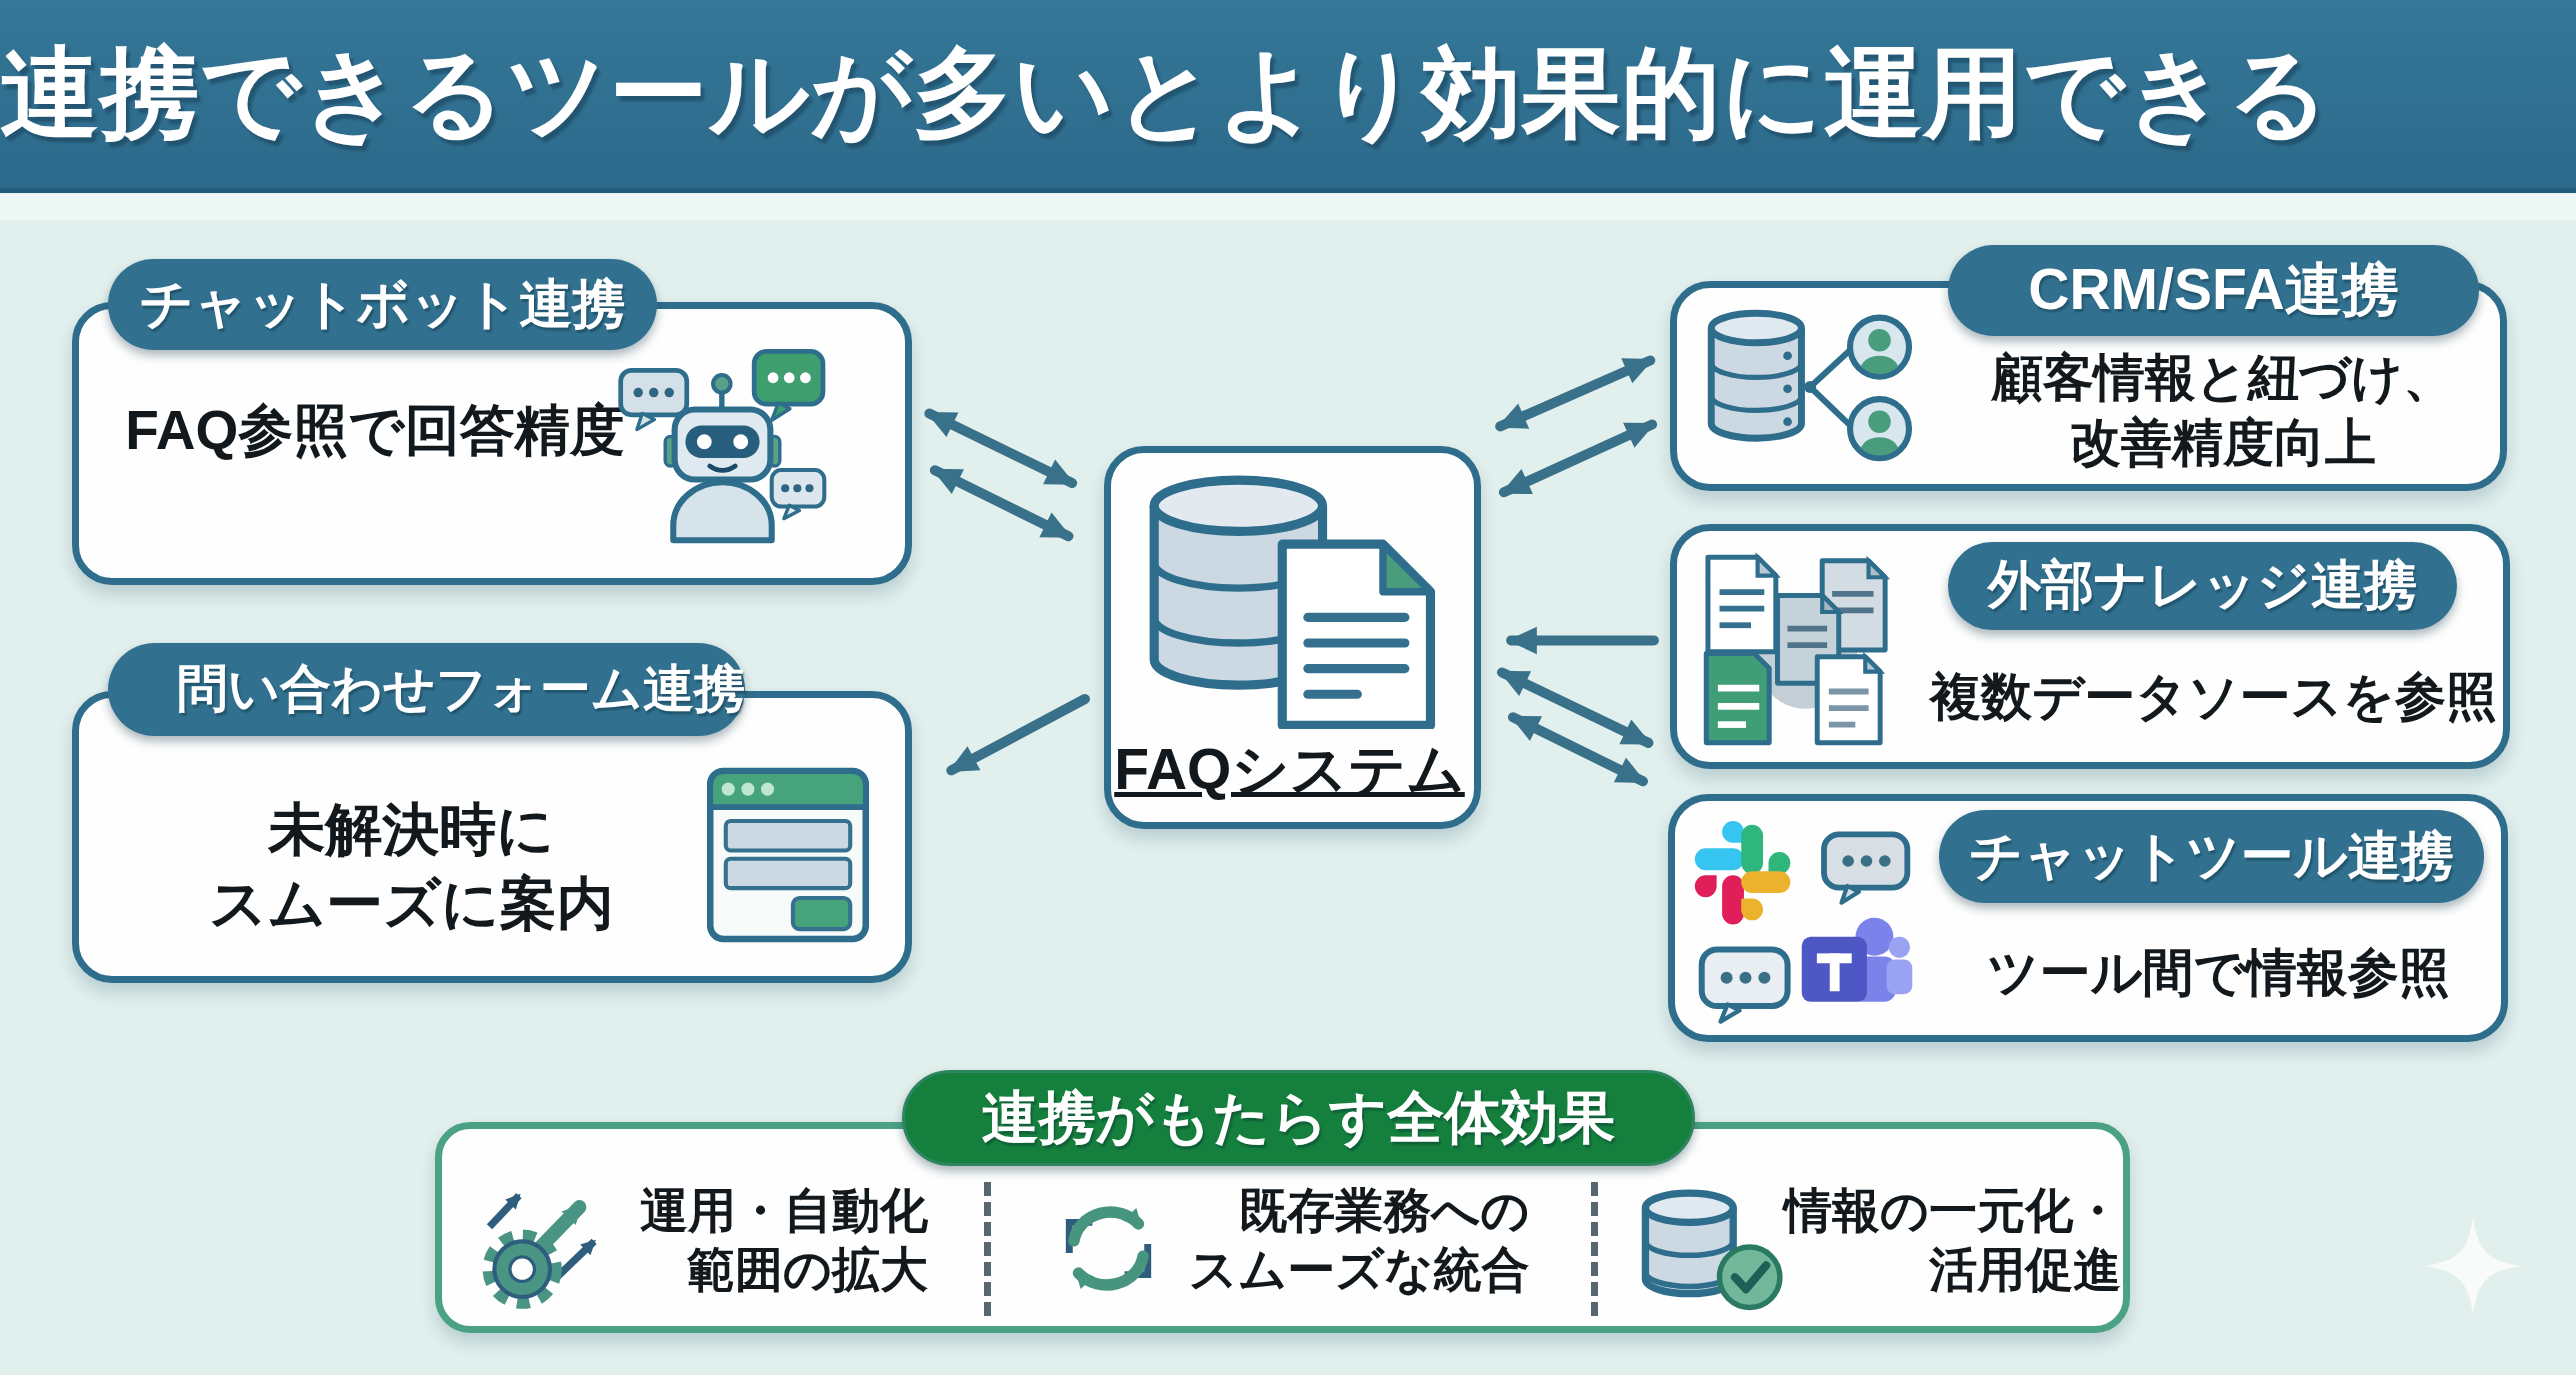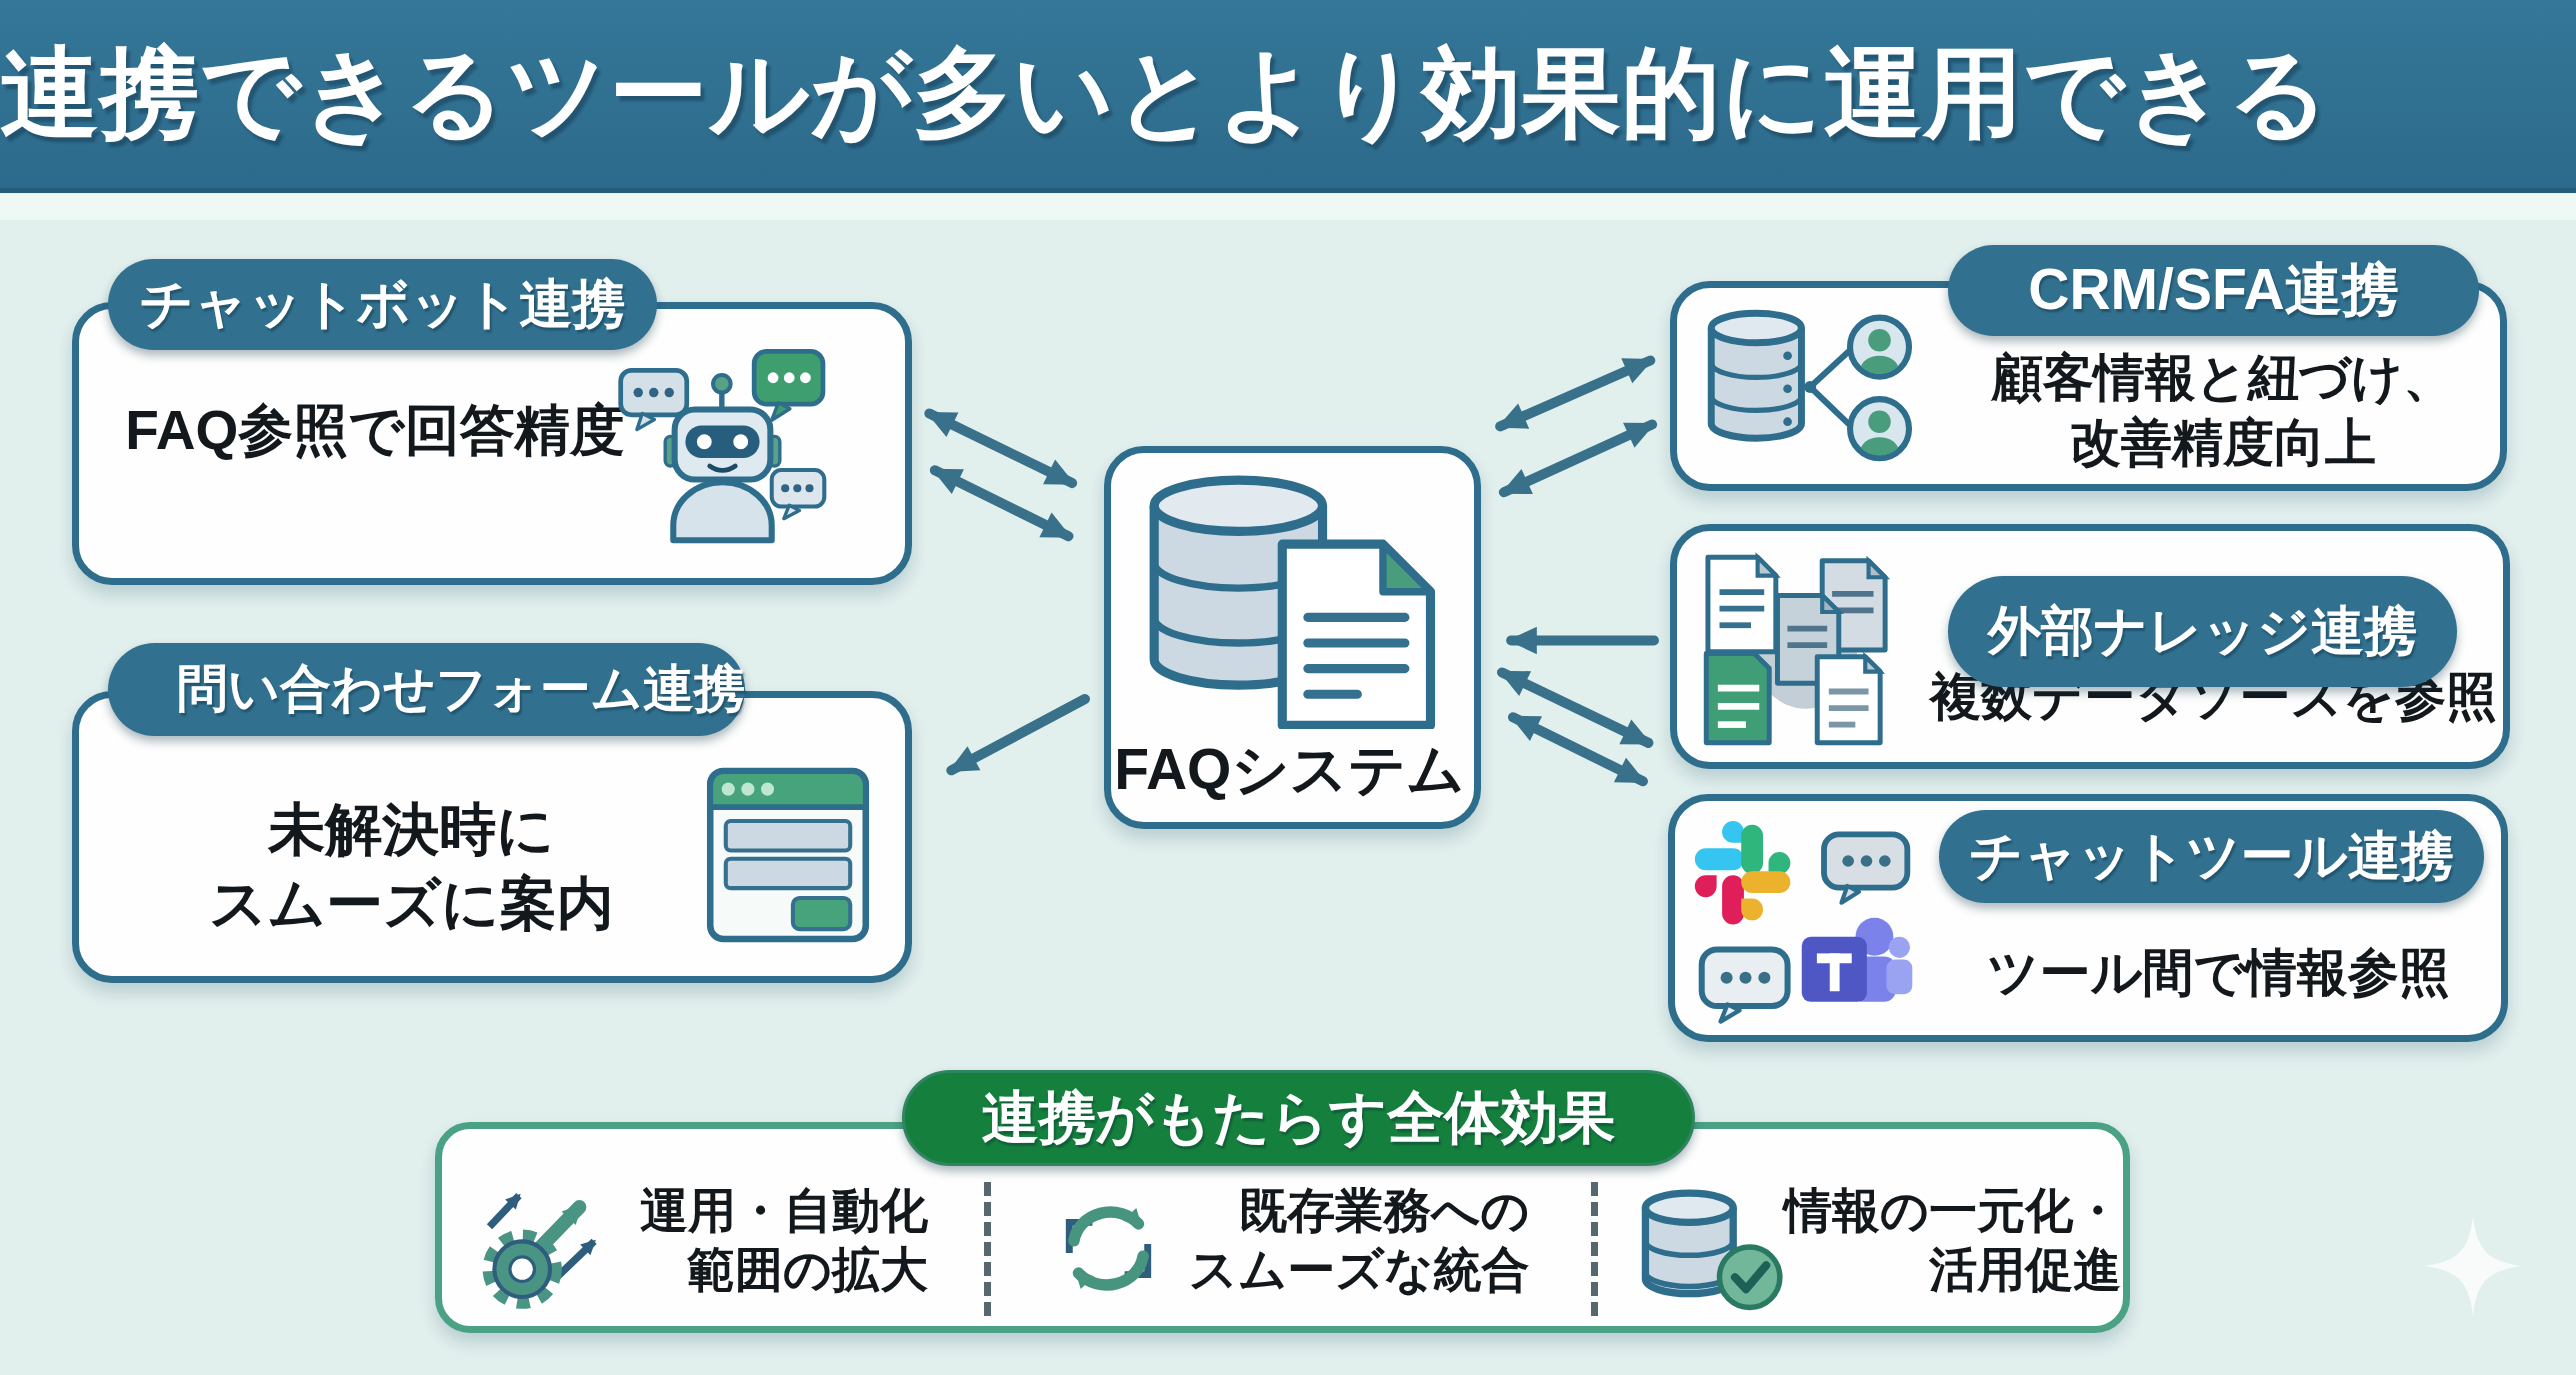--- a/index.html
+++ b/index.html
@@ -42,30 +42,30 @@
   #robot-svg{position:absolute;left:618px;top:331px;width:209px;height:231px;z-index:4;}
 
   #form-box{left:72px;top:691px;width:826px;height:278px;}
   #form-pill{left:108px;top:643px;width:637px;height:93px;font-size:51px;justify-content:flex-end;}
   #form-text{left:128px;top:792px;width:567px;font-size:57px;}
   #form-svg{position:absolute;left:701px;top:767px;width:174px;height:176px;z-index:4;}
 
   
   #faq-box{left:1104px;top:446px;width:363px;height:369px;}
   #faq-svg{position:absolute;left:1145px;top:471px;width:302px;height:258px;z-index:4;}
-  #faq-label{left:1111px;top:732px;width:357px;font-size:57px;}
+  #faq-label{left:1111px;top:732px;width:357px;font-size:57px;text-decoration:underline;}
 
   
   #crm-box{left:1670px;top:281px;width:823px;height:196px;}
   #crm-pill{left:1948px;top:245px;width:531px;height:91px;font-size:57px;}
   #crm-text{left:1976px;top:346px;width:494px;font-size:51px;line-height:1.27;}
   #crm-svg{position:absolute;left:1703px;top:302px;width:216px;height:170px;z-index:4;}
 
   #knowledge-box{left:1670px;top:524px;width:826px;height:231px;}
-  #knowledge-pill{left:1948px;top:542px;width:509px;height:111px;font-size:53px;margin-top:34px;}
+  #knowledge-pill{left:1948px;top:542px;width:509px;height:88px;font-size:53px;}
   #knowledge-text{left:1930px;top:664px;width:549px;font-size:51px;}
   #knowledge-svg{position:absolute;left:1698px;top:549px;width:207px;height:203px;z-index:4;}
 
   #chat-box{left:1668px;top:794px;width:826px;height:234px;}
   #chat-pill{left:1939px;top:810px;width:545px;height:93px;font-size:53px;}
   #chat-text{left:1967px;top:940px;width:503px;font-size:51px;}
   #slack-svg{position:absolute;left:1689px;top:821px;width:108px;height:104px;z-index:4;}
   #bubble1-svg{position:absolute;left:1820px;top:831px;width:93px;height:75px;z-index:4;}
   #bubble2-svg{position:absolute;left:1698px;top:946px;width:95px;height:79px;z-index:4;}
   #teams-svg{position:absolute;left:1798px;top:911px;width:115px;height:106px;z-index:4;}

